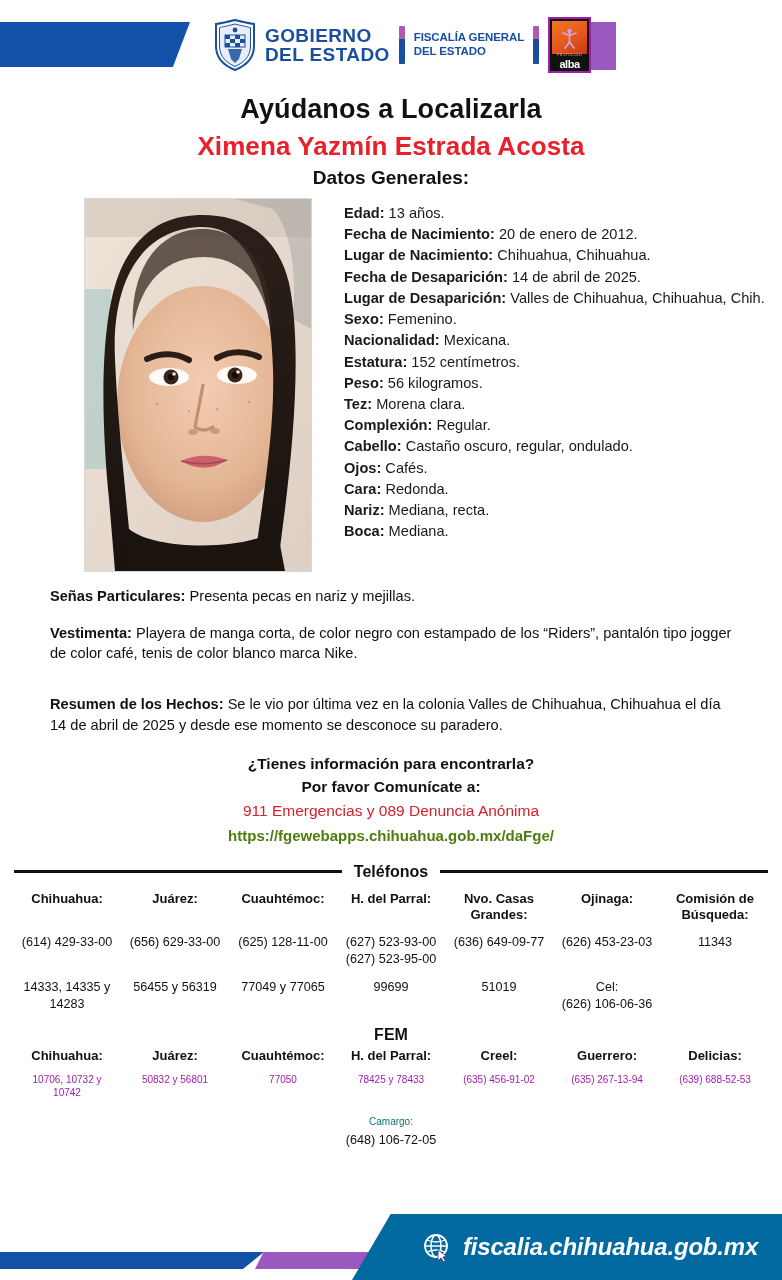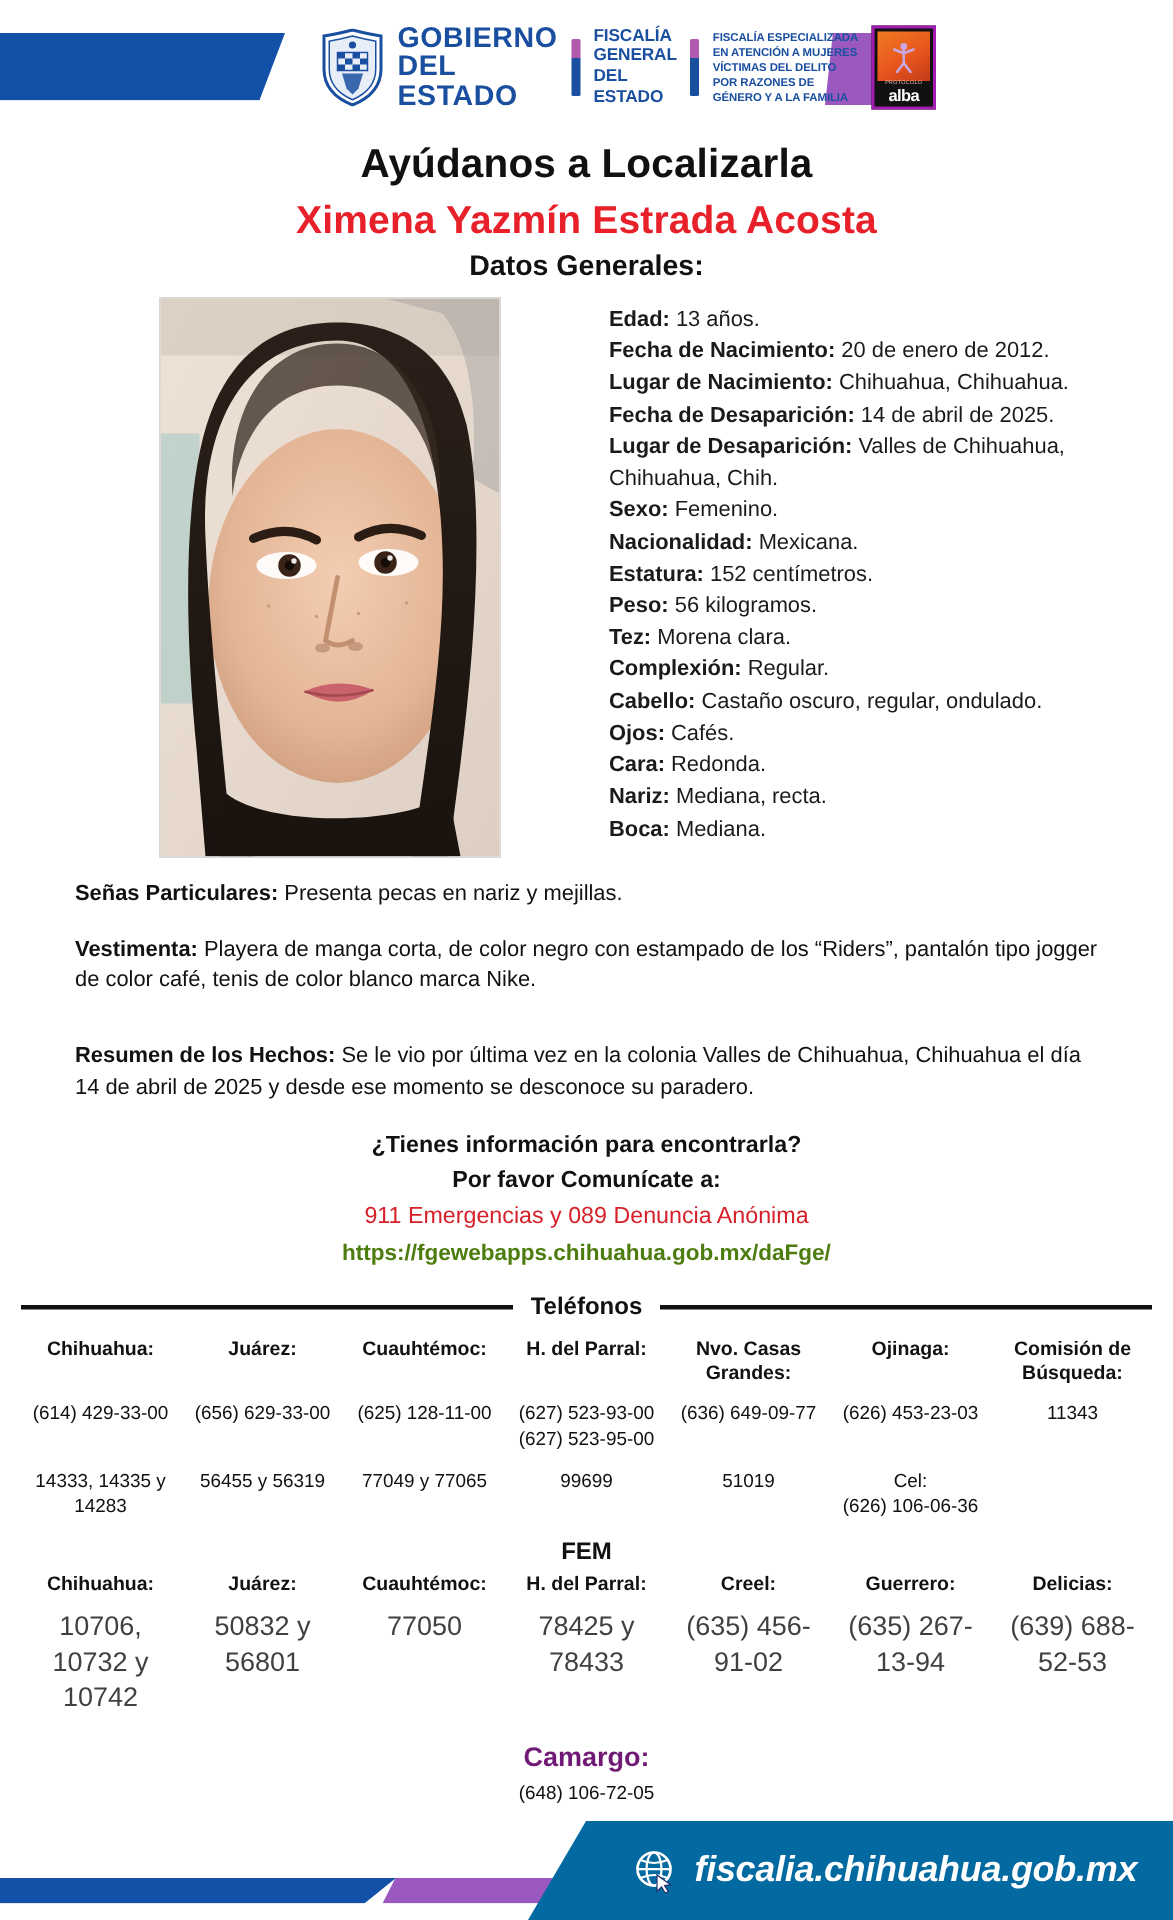--- a/index.html
+++ b/index.html
@@ -72,21 +72,21 @@
   }
   .title-name{
     text-align:center;font-size:26px;font-weight:bold;color:#e8202a;
     margin-top:6px;letter-spacing:.1px;
   }
   .title-sub{
     text-align:center;font-size:19px;font-weight:bold;color:#111;
     margin-top:5px;
   }
   
-  .top-row{display:flex;margin-top:9px;padding-left:106px;gap:40px;}
+  .top-row{display:flex;margin-top:9px;padding-left:84px;}
   .photo{
     width:226px;height:372px;flex:0 0 auto;
     border:1px solid #d8d8d8;
     background:#e9ded6;
     position:relative;overflow:hidden;
   }
   .photo svg{display:block;width:100%;height:100%;}
   .details{
     margin-left:32px;flex:1 1 auto;padding-top:5px;
     font-size:14.6px;line-height:1.455;color:#1a1a1a;
@@ -129,27 +129,27 @@
   }
   table.phones tr.r2 td{padding-top:11px;}
   table.fem{
     width:756px;margin:2px auto 0 auto;border-collapse:collapse;table-layout:fixed;
   }
   table.fem th{
     font-size:13px;font-weight:bold;color:#111;text-align:center;
     padding:2px 2px 8px 2px;line-height:1.25;vertical-align:top;
   }
   table.fem td{
-    font-size:18px;color:#404040;text-align:center;padding:1px;
+    font-size:10px;color:#a21caf;text-align:center;padding:1px;
     line-height:1.32;vertical-align:top;white-space:pre-line;
   }
   .camargo{
     text-align:center;margin-top:16px;
   }
-  .camargo .cl{font-size:18px;font-weight:bold;color:#701a75;}
+  .camargo .cl{font-size:10px;font-weight:normal;color:#0f766e;}
   .camargo .cn{font-size:12.6px;color:#111;margin-top:6px;}
   
   .footer{
     position:absolute;left:0;bottom:0;width:782px;height:72px;
   }
   .f-blue-bar{
     position:absolute;left:0;bottom:11px;width:264px;height:17px;background:#1350a8;
     clip-path:polygon(0 0,100% 0,92% 100%,0 100%);
   }
   .f-purple-bar{
@@ -200,21 +200,20 @@
 
     <div class="vbar"></div>
 
     <div class="fiscalia-gral">
       <div>FISCALÍA GENERAL</div>
       <div>DEL ESTADO</div>
     </div>
 
     <div class="vbar"></div>
 
-    <div class="fiscalia-esp">FISCALÍA ESPECIALIZADA EN ATENCIÓN A MUJERES VÍCTIMAS DEL DELITO POR RAZONES DE GÉNERO Y A LA FAMILIA</div>
 
     <div class="alba-box">
       <div class="alba-top">
         <svg class="alba-fig" viewBox="0 0 17 22" aria-hidden="true">
           <circle cx="8.5" cy="4" r="2.3" fill="#c9a7e0"></circle>
           <path d="M8.5 6.5 L8.5 15 M8.5 8.5 L2 6 M8.5 8.5 L15 6 M8.5 15 L4 21 M8.5 15 L13 21" stroke="#c9a7e0" stroke-width="1.7" fill="none" stroke-linecap="round"></path>
         </svg>
       </div>
       <div class="alba-mini">PROTOCOLO</div>
       <div class="alba-word">alba</div>

